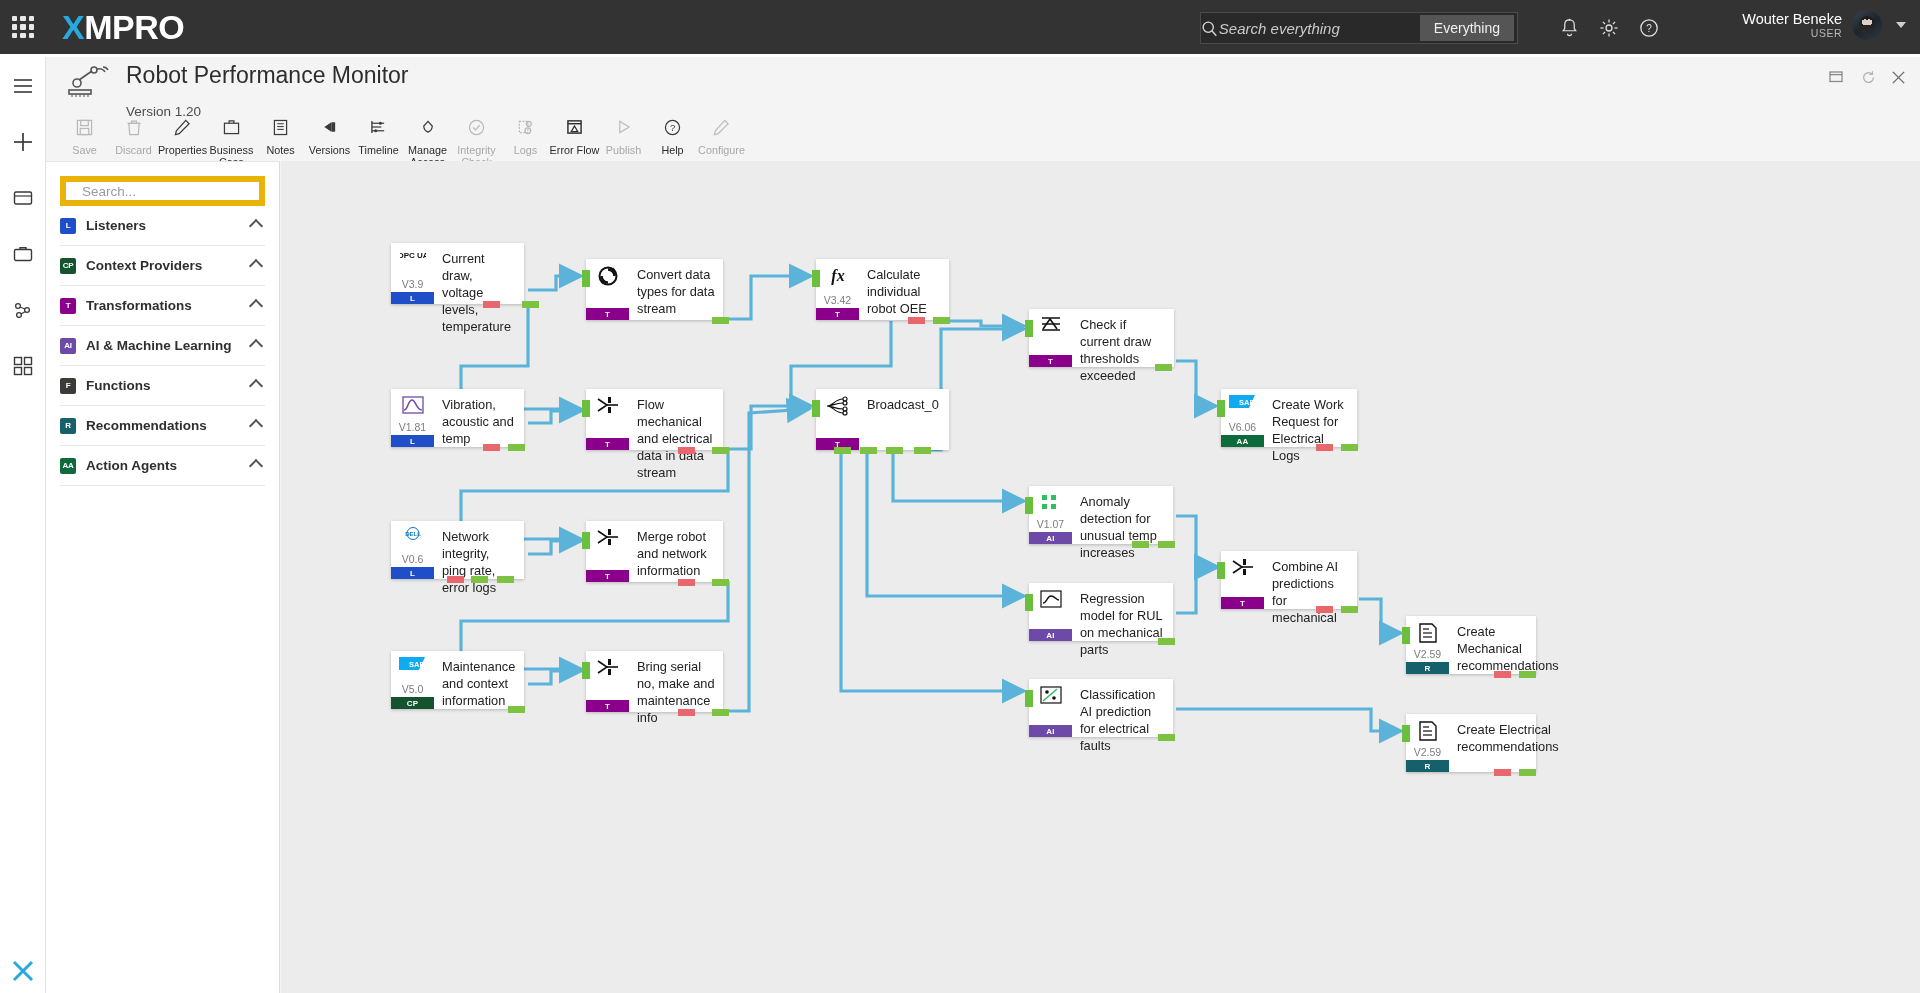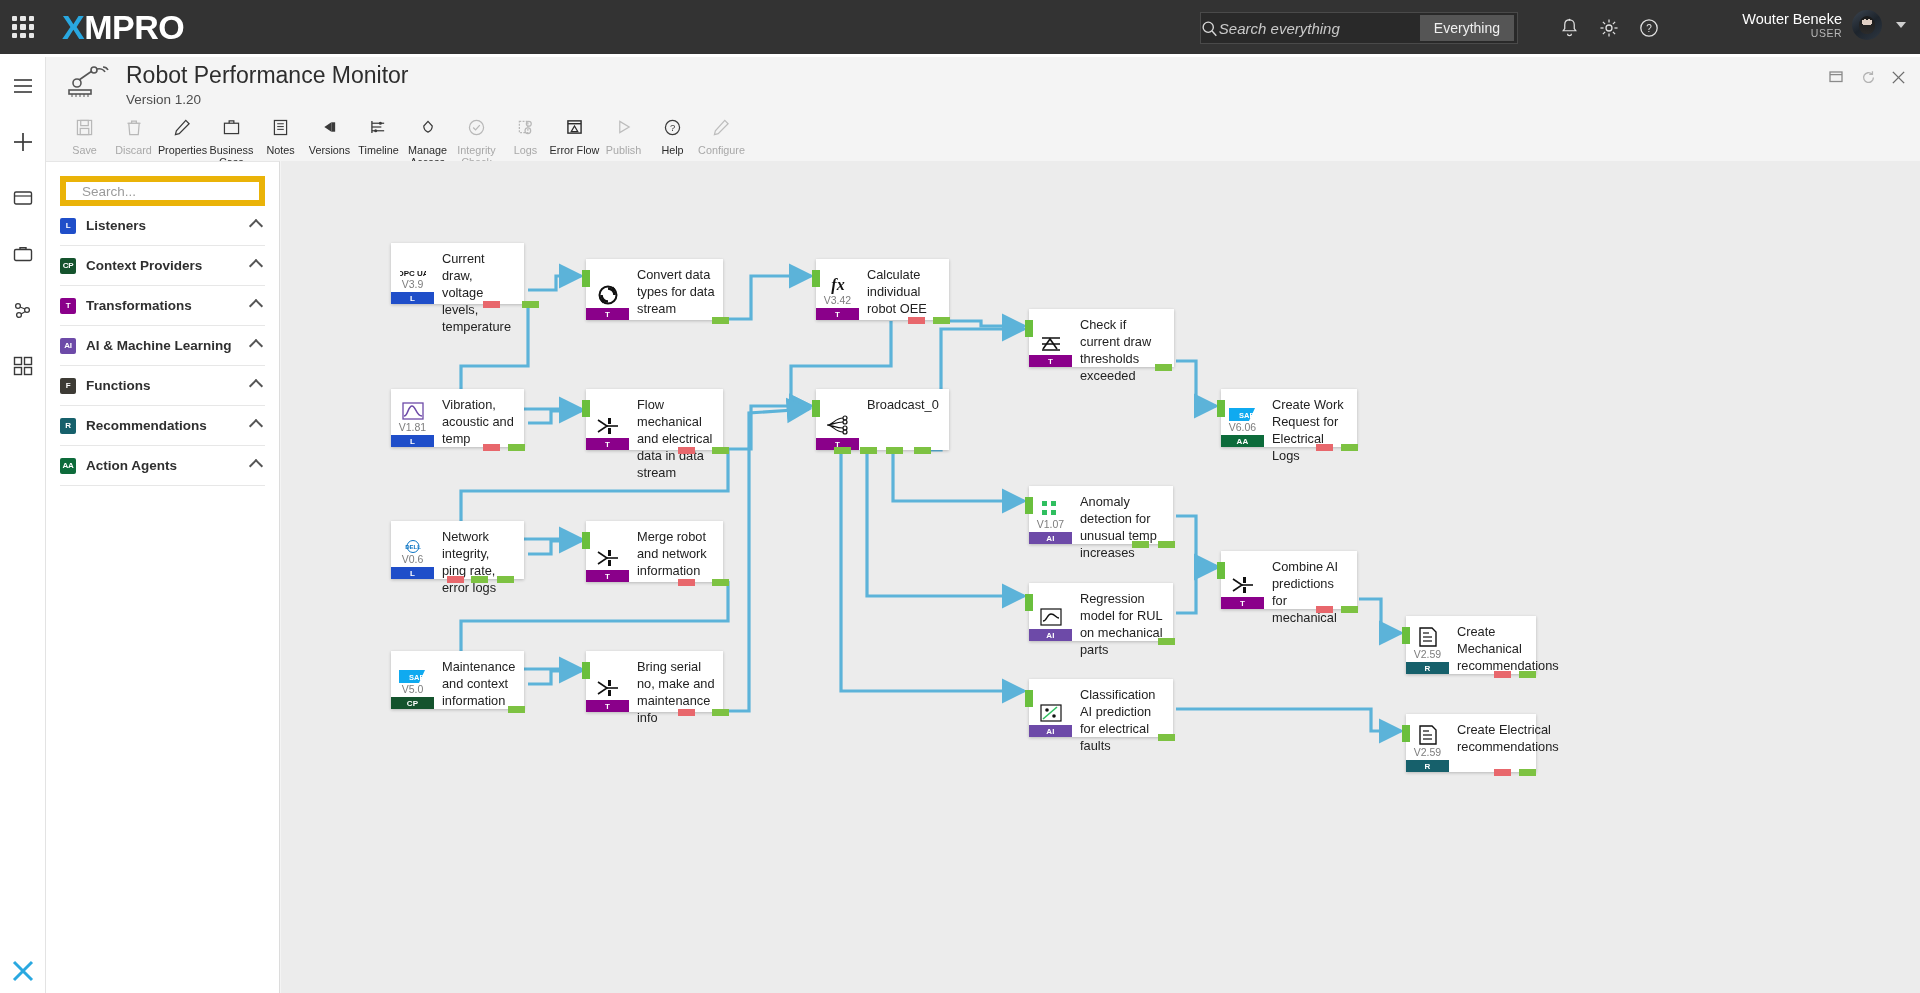--- a/index.html
+++ b/index.html
@@ -52,21 +52,21 @@
 
   
   .app-area { position:absolute; left:46px; top:57px; width: 1874px; height: 936px; background:#f4f4f4; }
   .app-head { position:absolute; left:0; top:0; width:1874px; height:45px; background:#f4f4f4; }
   .win-ctrl { position:absolute; top:8px; display:flex; align-items:center; justify-content:center;
      width:24px;height:24px; cursor:pointer; color:#7a7a7a; }
 
   .title-row { position:absolute; left:20px; top:6px; display:flex; align-items:flex-start; gap:14px; }
   .robot-ico { width:46px; height:38px; }
   .app-title { font-size: 23px; color:#2d2d2d; line-height:1.1; }
-  .app-ver { font-size: 13.5px; color:#4d4d4d; margin-top:4px; }
+  .app-ver { font-size: 13.5px; color:#4d4d4d; margin-top:16px; }
 
   .toolbar { position:absolute; left:14px; top:55px; display:flex; }
   .tool { width:49px; padding-top:4px; display:flex; flex-direction:column; align-items:center;
     cursor:pointer; }
   .tool .ti { height:22px; display:flex; align-items:center; justify-content:center; }
   .tool .tl { font-size:10.8px; color:#2b2b2b; text-align:center; line-height:1.15; margin-top:6px; width:56px;}
   .tool.dim .tl { color:#a8a8a8; }
 
   
   .panel { position:absolute; left:0; top:104px; width:234px; height:832px; background:#ffffff;
@@ -88,21 +88,21 @@
 
   
   .canvas { position:absolute; left:235px; top:104px; width:1639px; height:832px;
      background:#ececec; overflow:hidden; }
   svg.wires { position:absolute; left:0; top:0; width:1639px; height:832px; }
 
   .node { position:absolute; background:#ffffff; box-shadow: 0 1px 3px rgba(0,0,0,.22);
      display:flex; cursor:pointer; }
   .node .left { width:43px; position:relative; background:#fff; display:flex; flex-direction:column;
      align-items:center; }
-  .node .nicon { flex:1; display:flex; align-items:flex-end; justify-content:center; padding-top:6px;}
+  .node .nicon { flex:1; display:flex; align-items:flex-start; justify-content:center; padding-top:6px;}
   .node .nver { font-size:10.5px; color:#7d7d7d; padding-bottom:2px; }
   .node .ntype { width:43px; height:12px; display:flex; align-items:center; justify-content:center;
      font-size:8px; font-weight:bold; color:#fff; letter-spacing:.3px; }
   .node .ntext { flex:1; padding:8px 8px 6px 8px; font-size:12.8px; color:#222; line-height:1.32; }
   .port { position:absolute; width:17px; height:7px; }
   .port.in { left:-4px; top:11px; width:8px; height:17px; background:#6abf3d; }
   .port.red { background:#e8676c; }
   .port.grn { background:#7dc242; }
 
   

